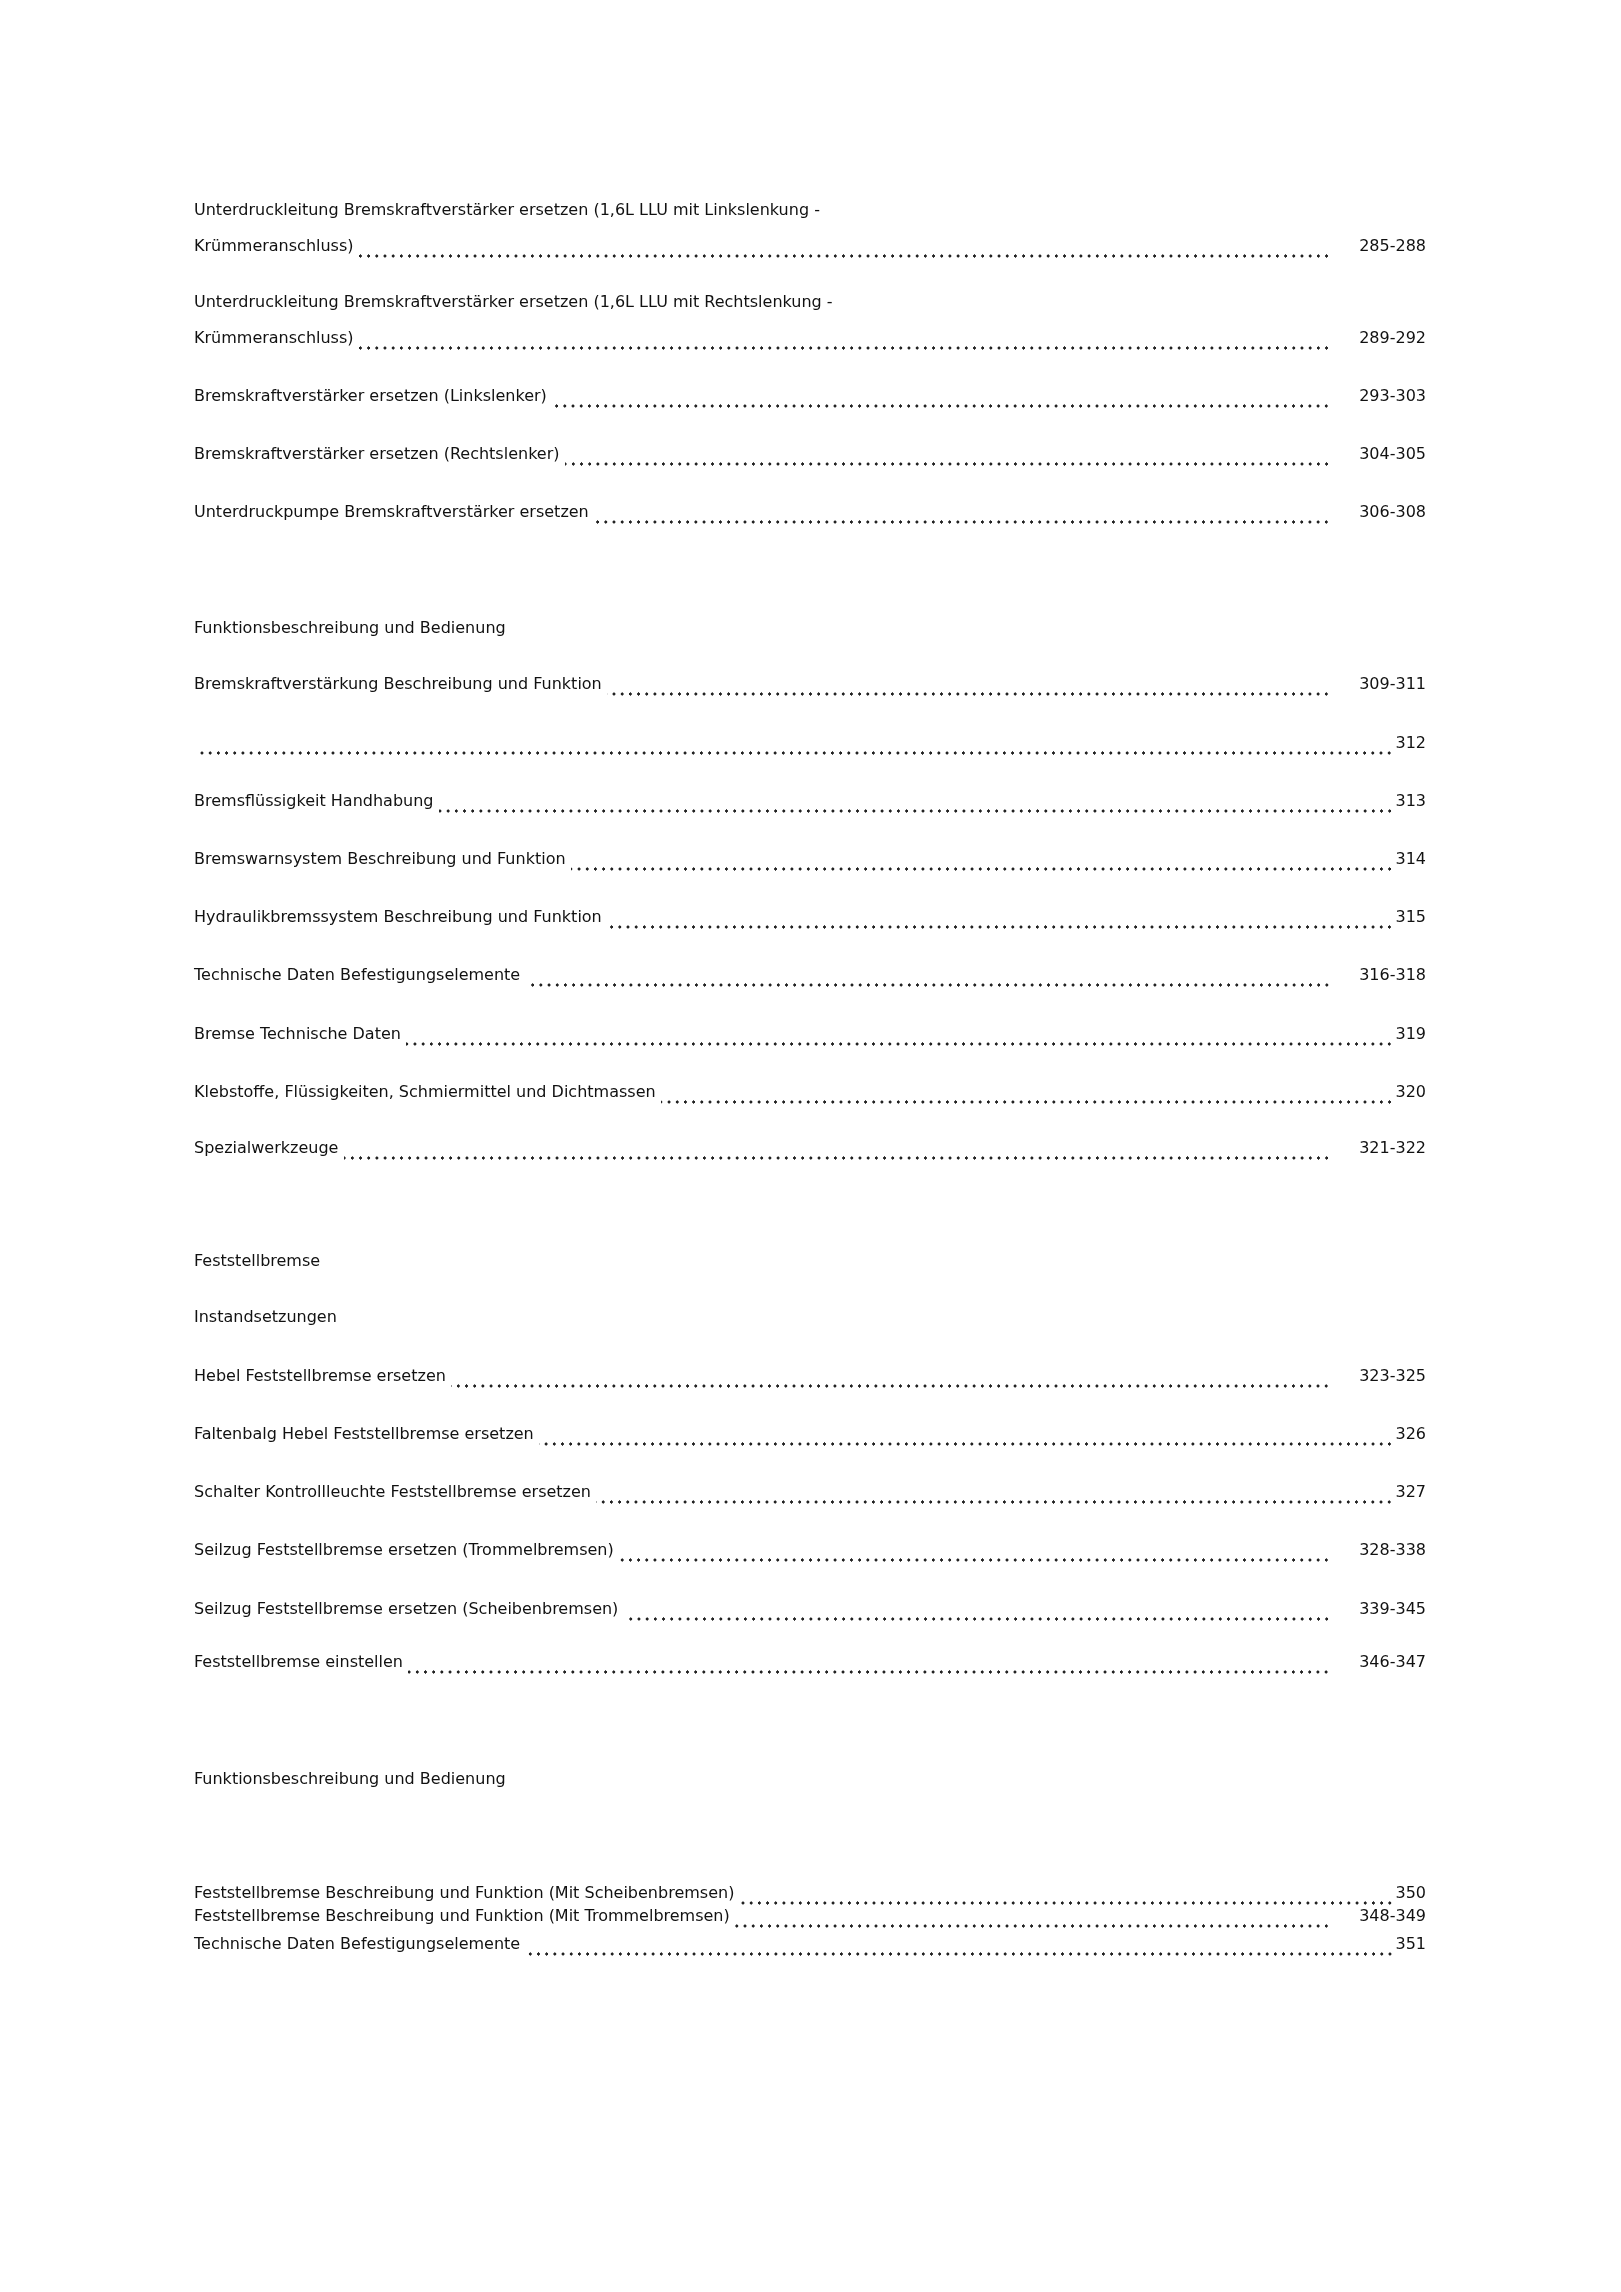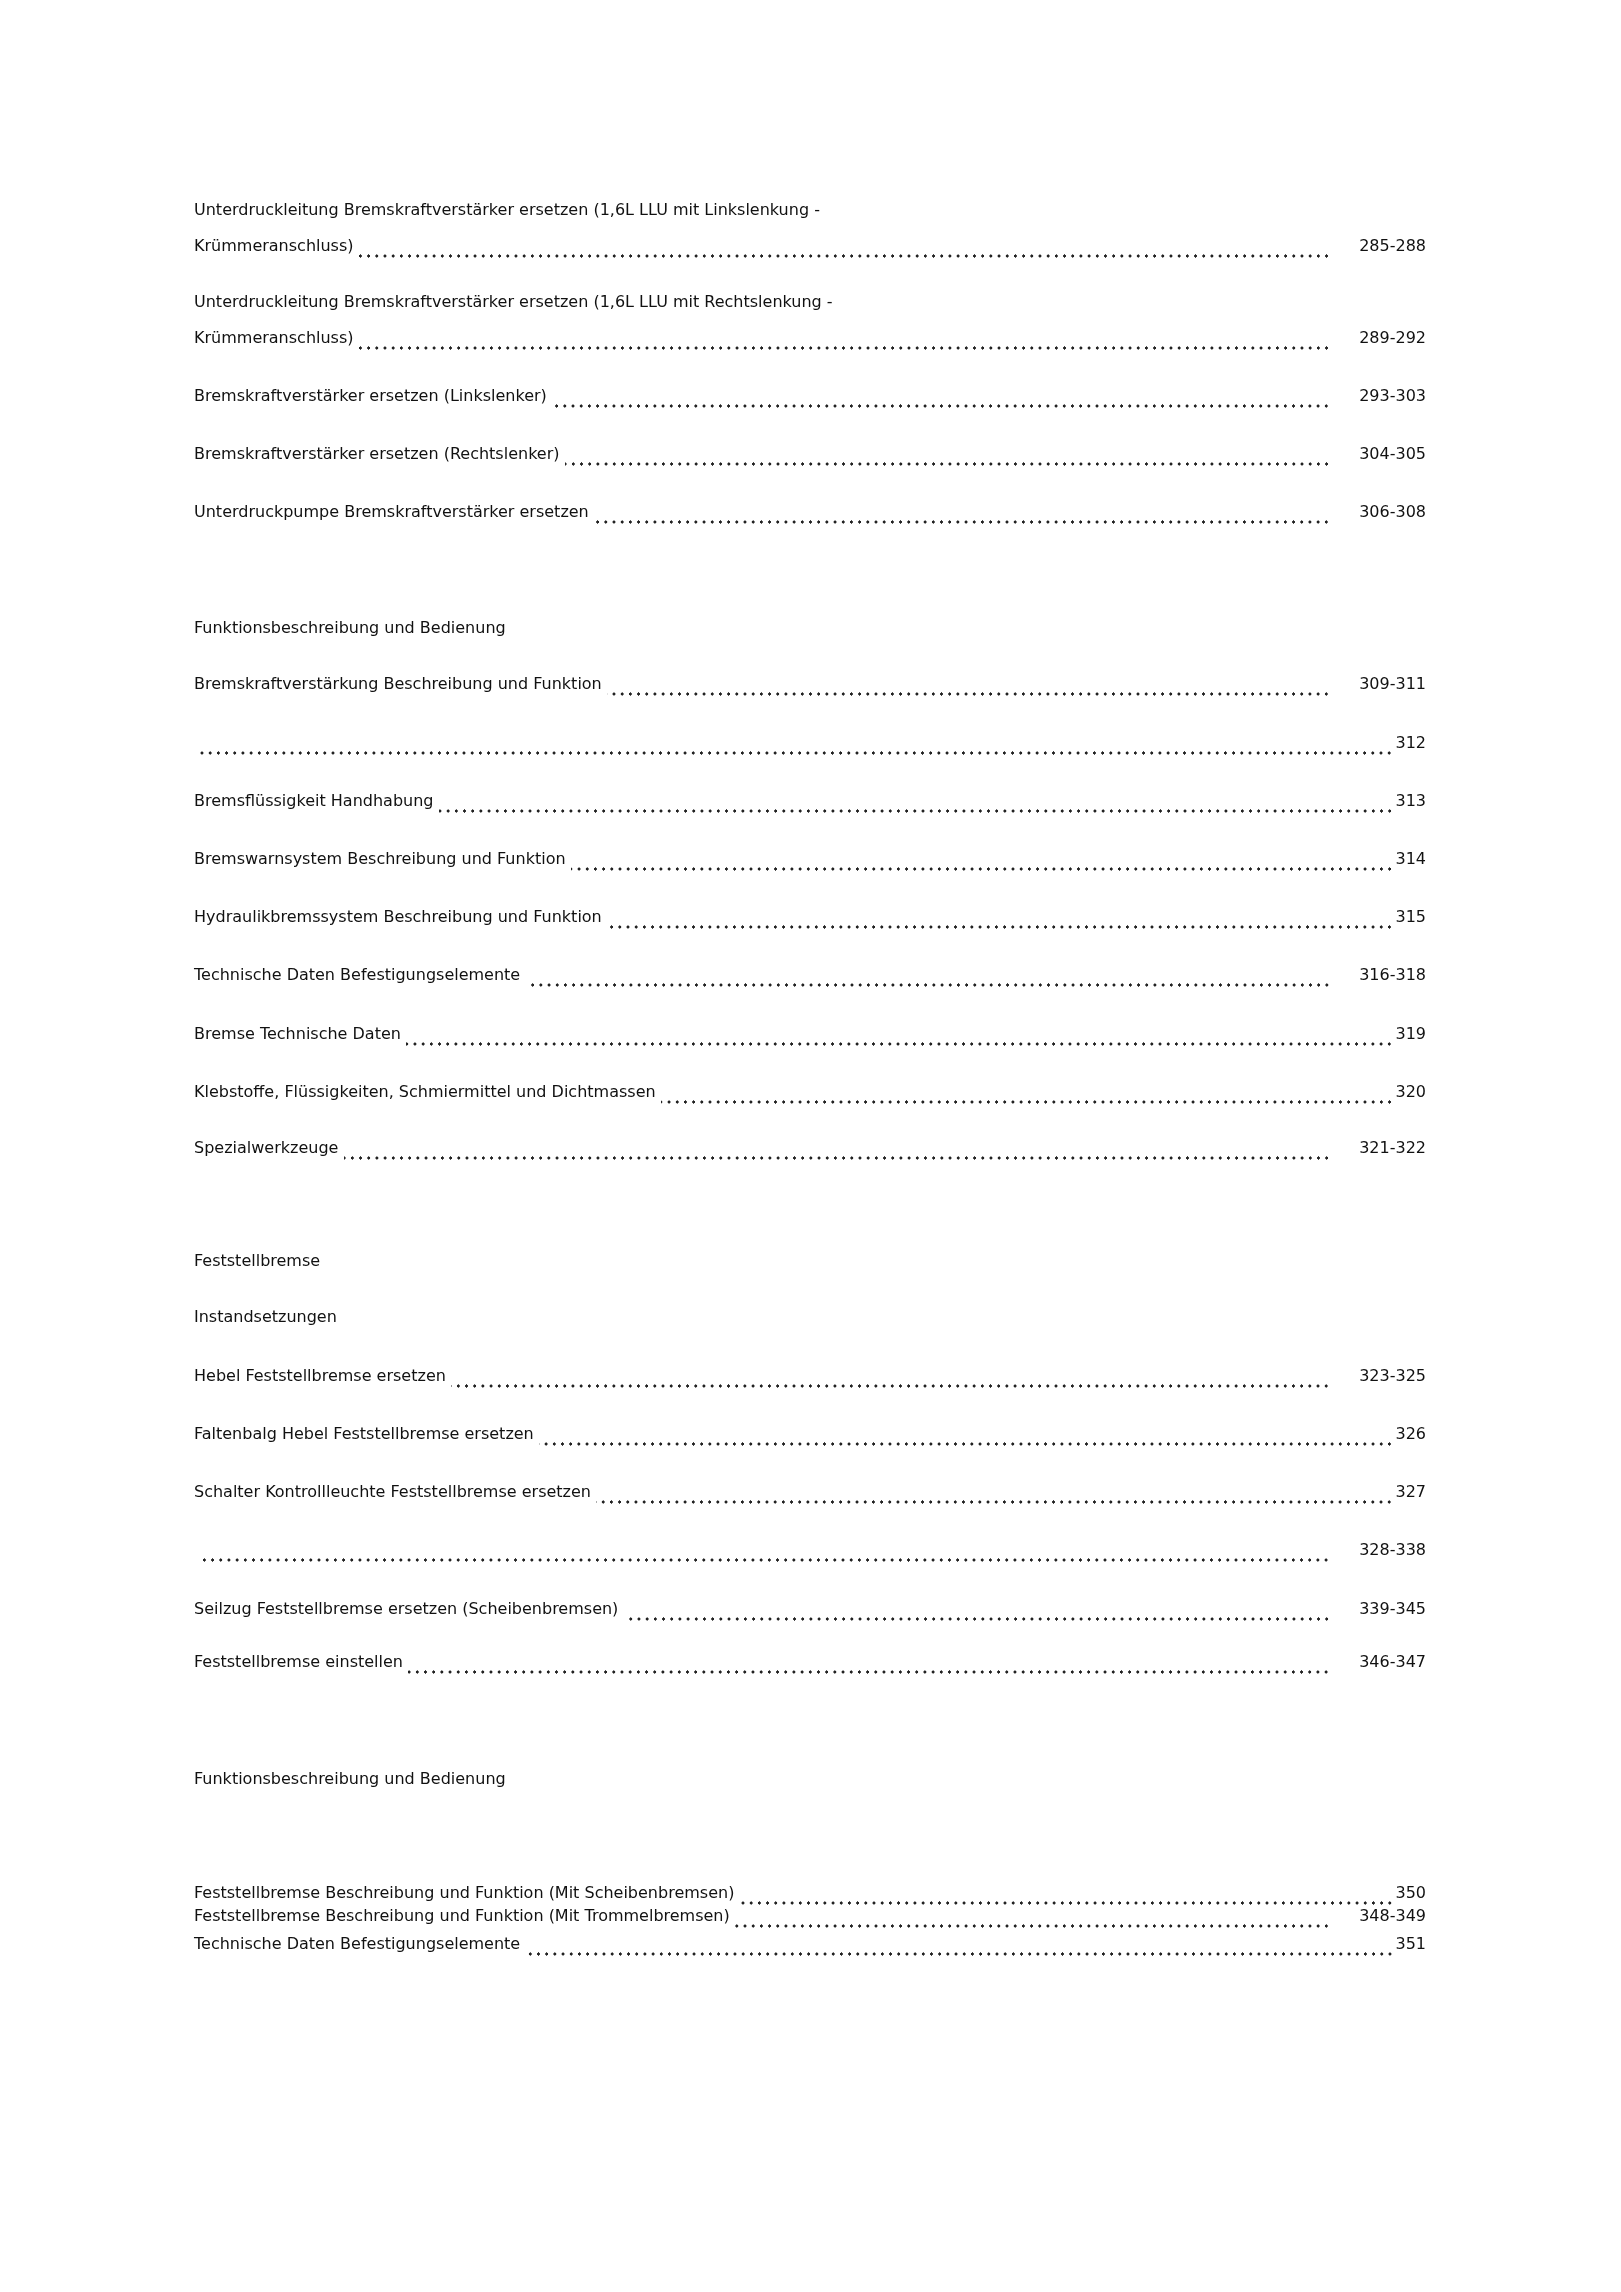--- a/index.html
+++ b/index.html
@@ -179,20 +179,21 @@
     <span class="page-no tight">326</span>
   </div>
 
   <div class="row entry" style="top:1474px">
     <span class="title">Schalter Kontrollleuchte Feststellbremse ersetzen</span>
     <span class="leader"></span>
     <span class="page-no tight">327</span>
   </div>
 
   <div class="row entry" style="top:1532px">
+    <span class="title">Seilzug Feststellbremse ersetzen (Trommelbremsen)</span>
     <span class="leader"></span>
     <span class="page-no spaced">328-338</span>
   </div>
 
   <div class="row entry" style="top:1591px">
     <span class="title">Seilzug Feststellbremse ersetzen (Scheibenbremsen)</span>
     <span class="leader"></span>
     <span class="page-no spaced">339-345</span>
   </div>
 

